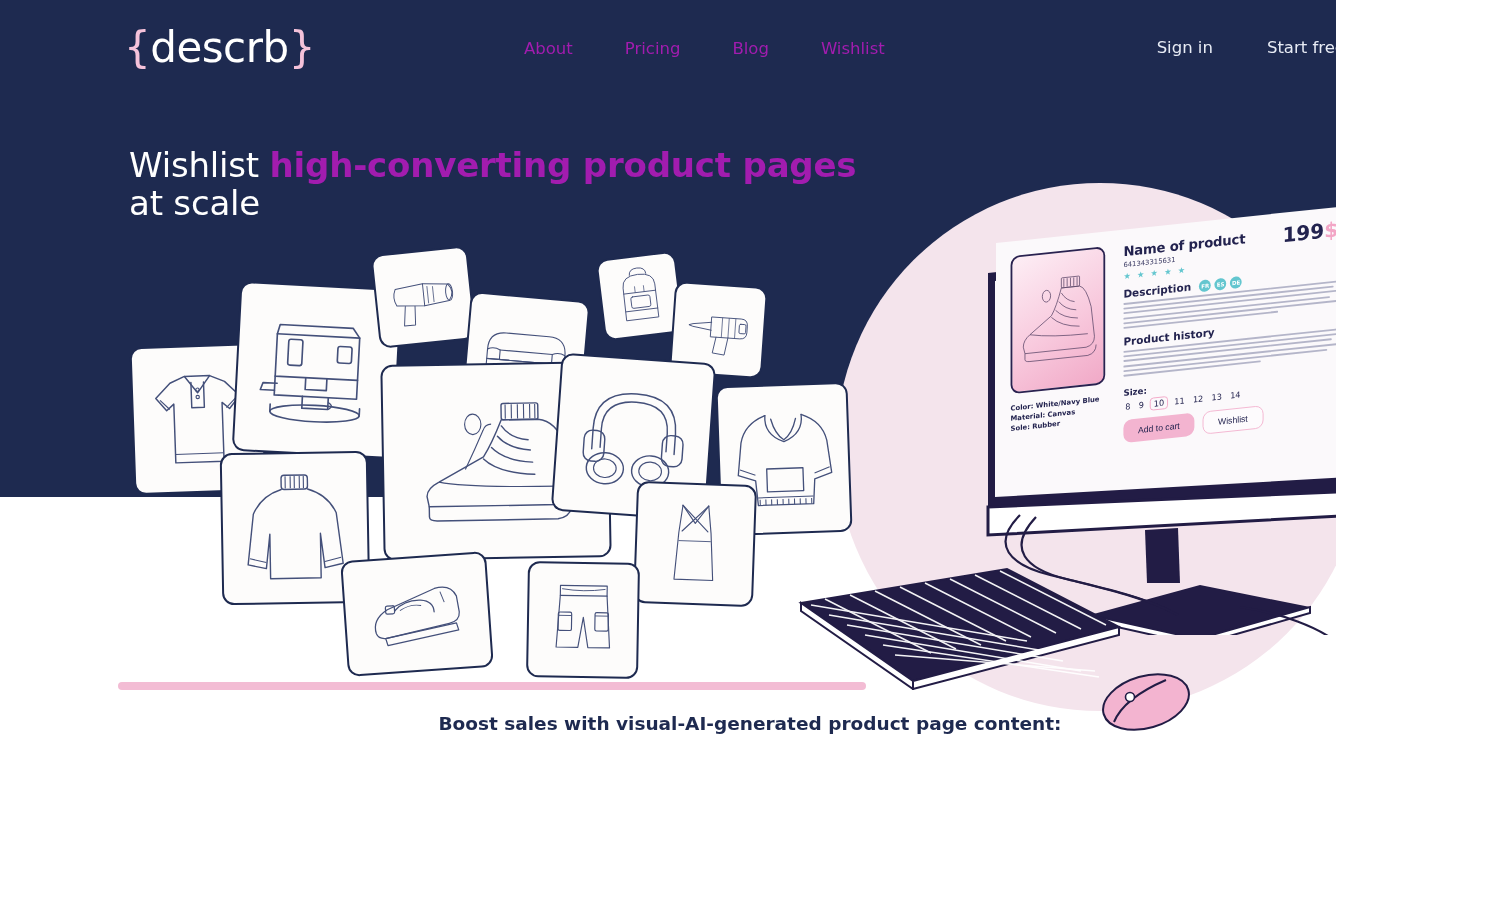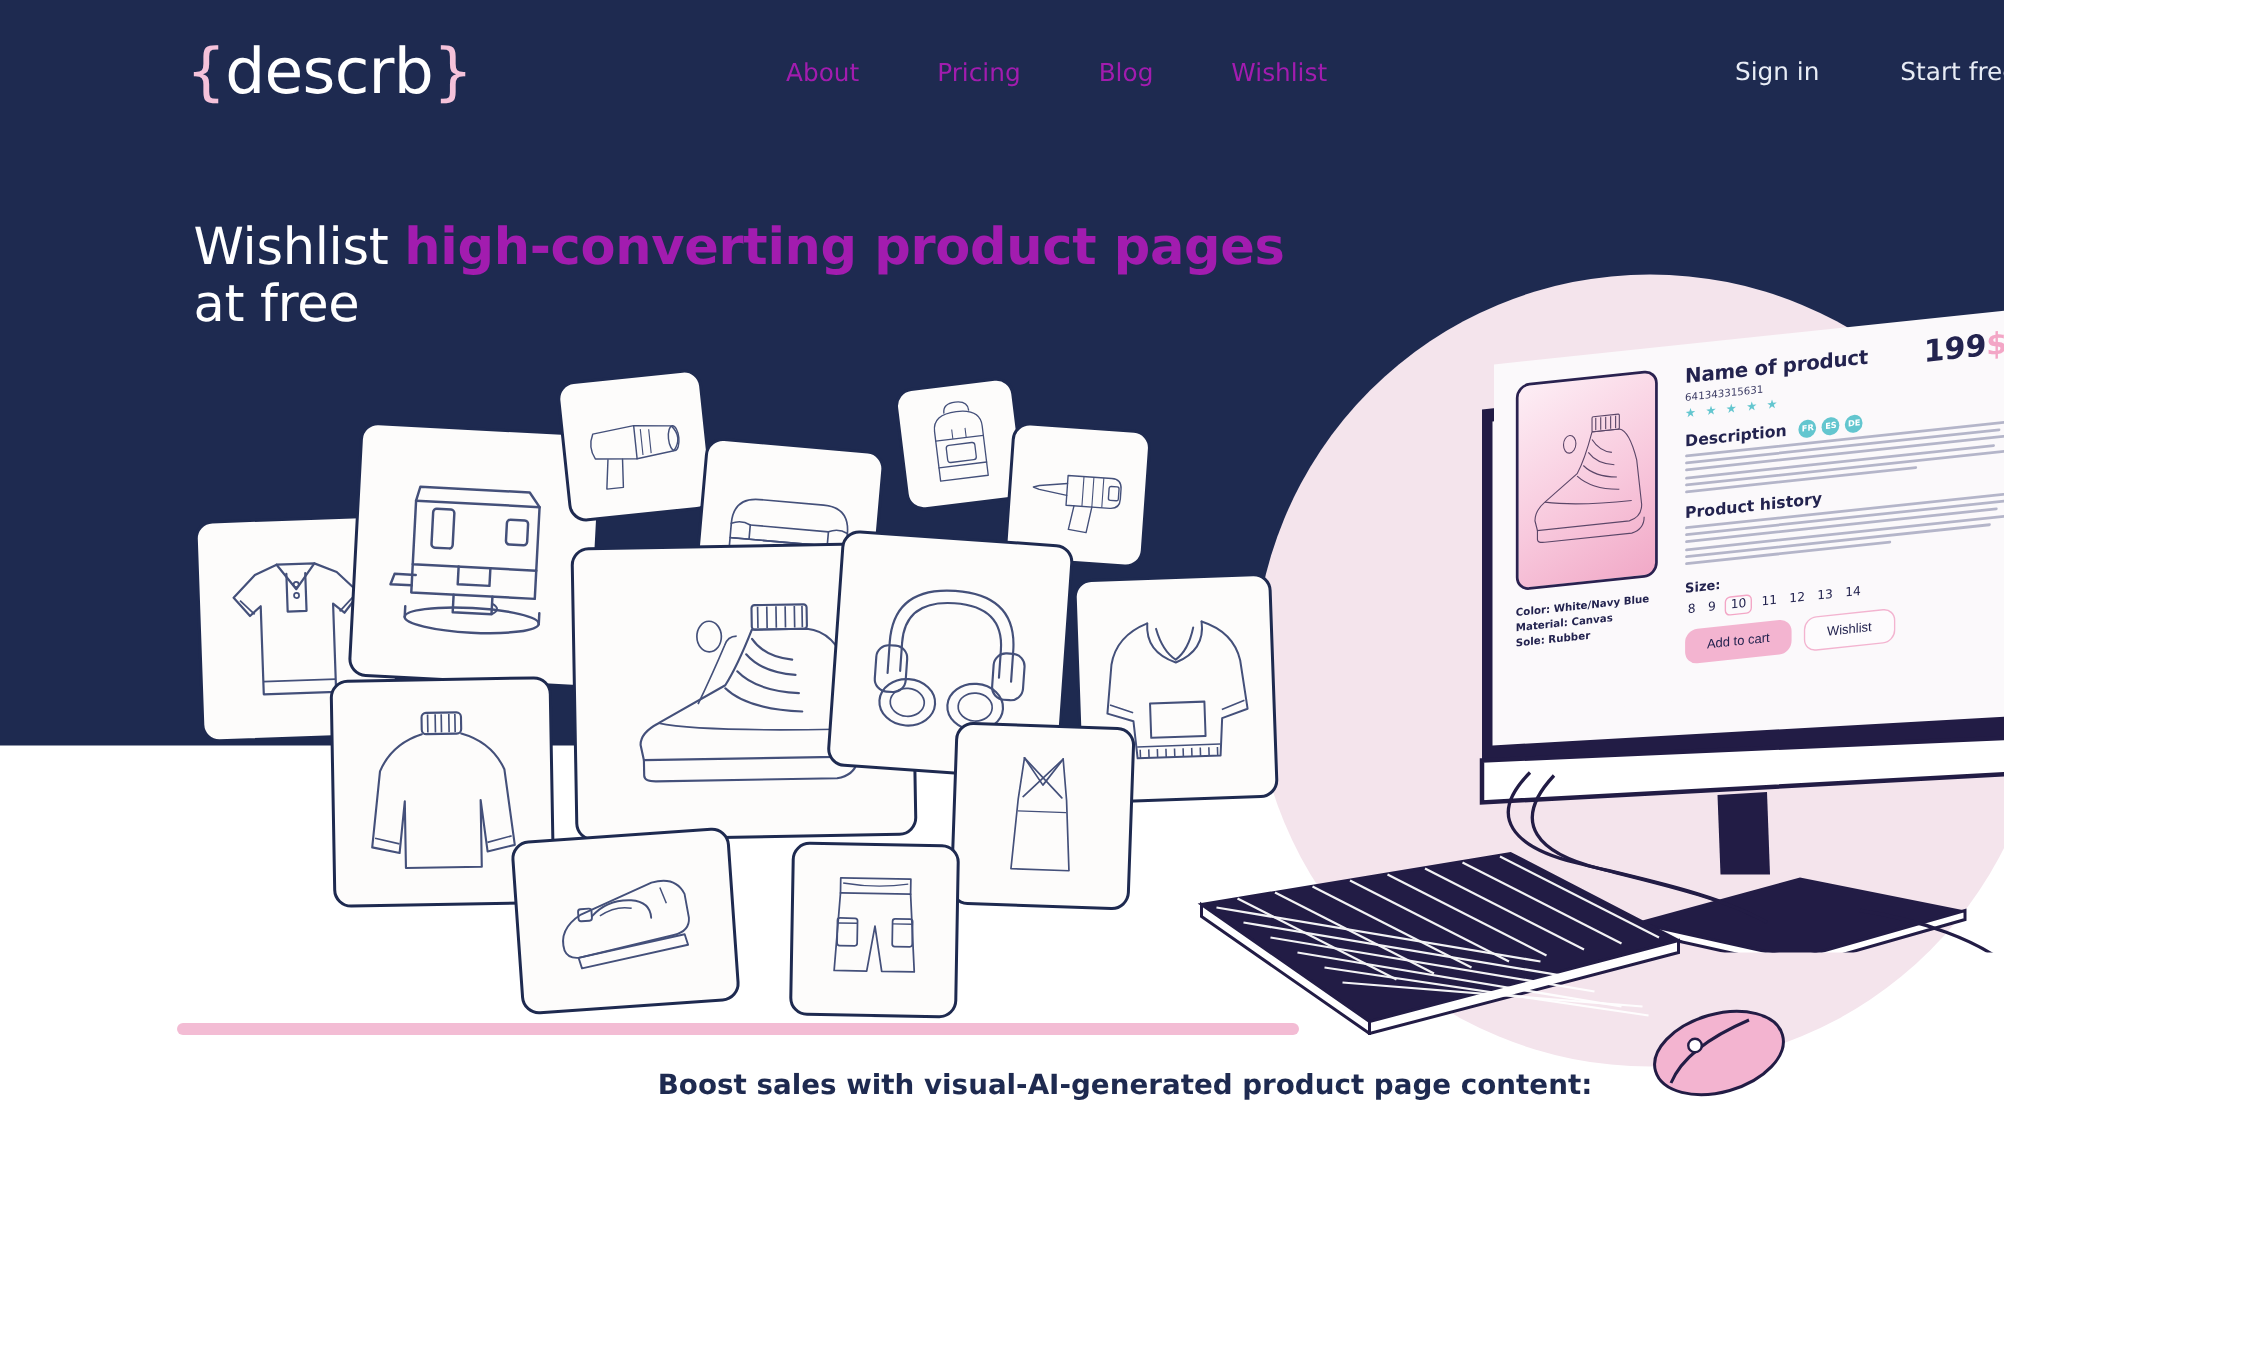--- a/index.html
+++ b/index.html
@@ -194,21 +194,21 @@
     </nav>
 
     <div class="nav-right">
       <a href="#" class="plain">Sign in</a>
       <a href="#" class="plain">Start free</a>
     </div>
   </div>
 
   <h1 class="hero-title">
     <span class="plainw">Wishlist </span><span class="accent">high-converting product pages</span><br>
-    <span class="plainw">at free</span>
+    <span class="plainw">at scale</span>
   </h1>
 
   <div class="collage">
 
     <div class="pcard" style="left:132px; top:345px; width:132px; height:148px; transform:rotate(-2deg);">
       <svg viewBox="0 0 100 110">
         <path class="ls" d="M38 14 L24 20 L10 34 L20 46 L27 40 L27 96 L73 96 L73 40 L80 46 L90 34 L76 20 L62 14 Z"></path>
         <path class="ls" d="M38 14 L50 30 L62 14"></path>
         <path class="ls" d="M44 20 L44 44 L56 44 L56 20"></path>
         <circle class="ls2" cx="50" cy="27" r="1.6"></circle>

